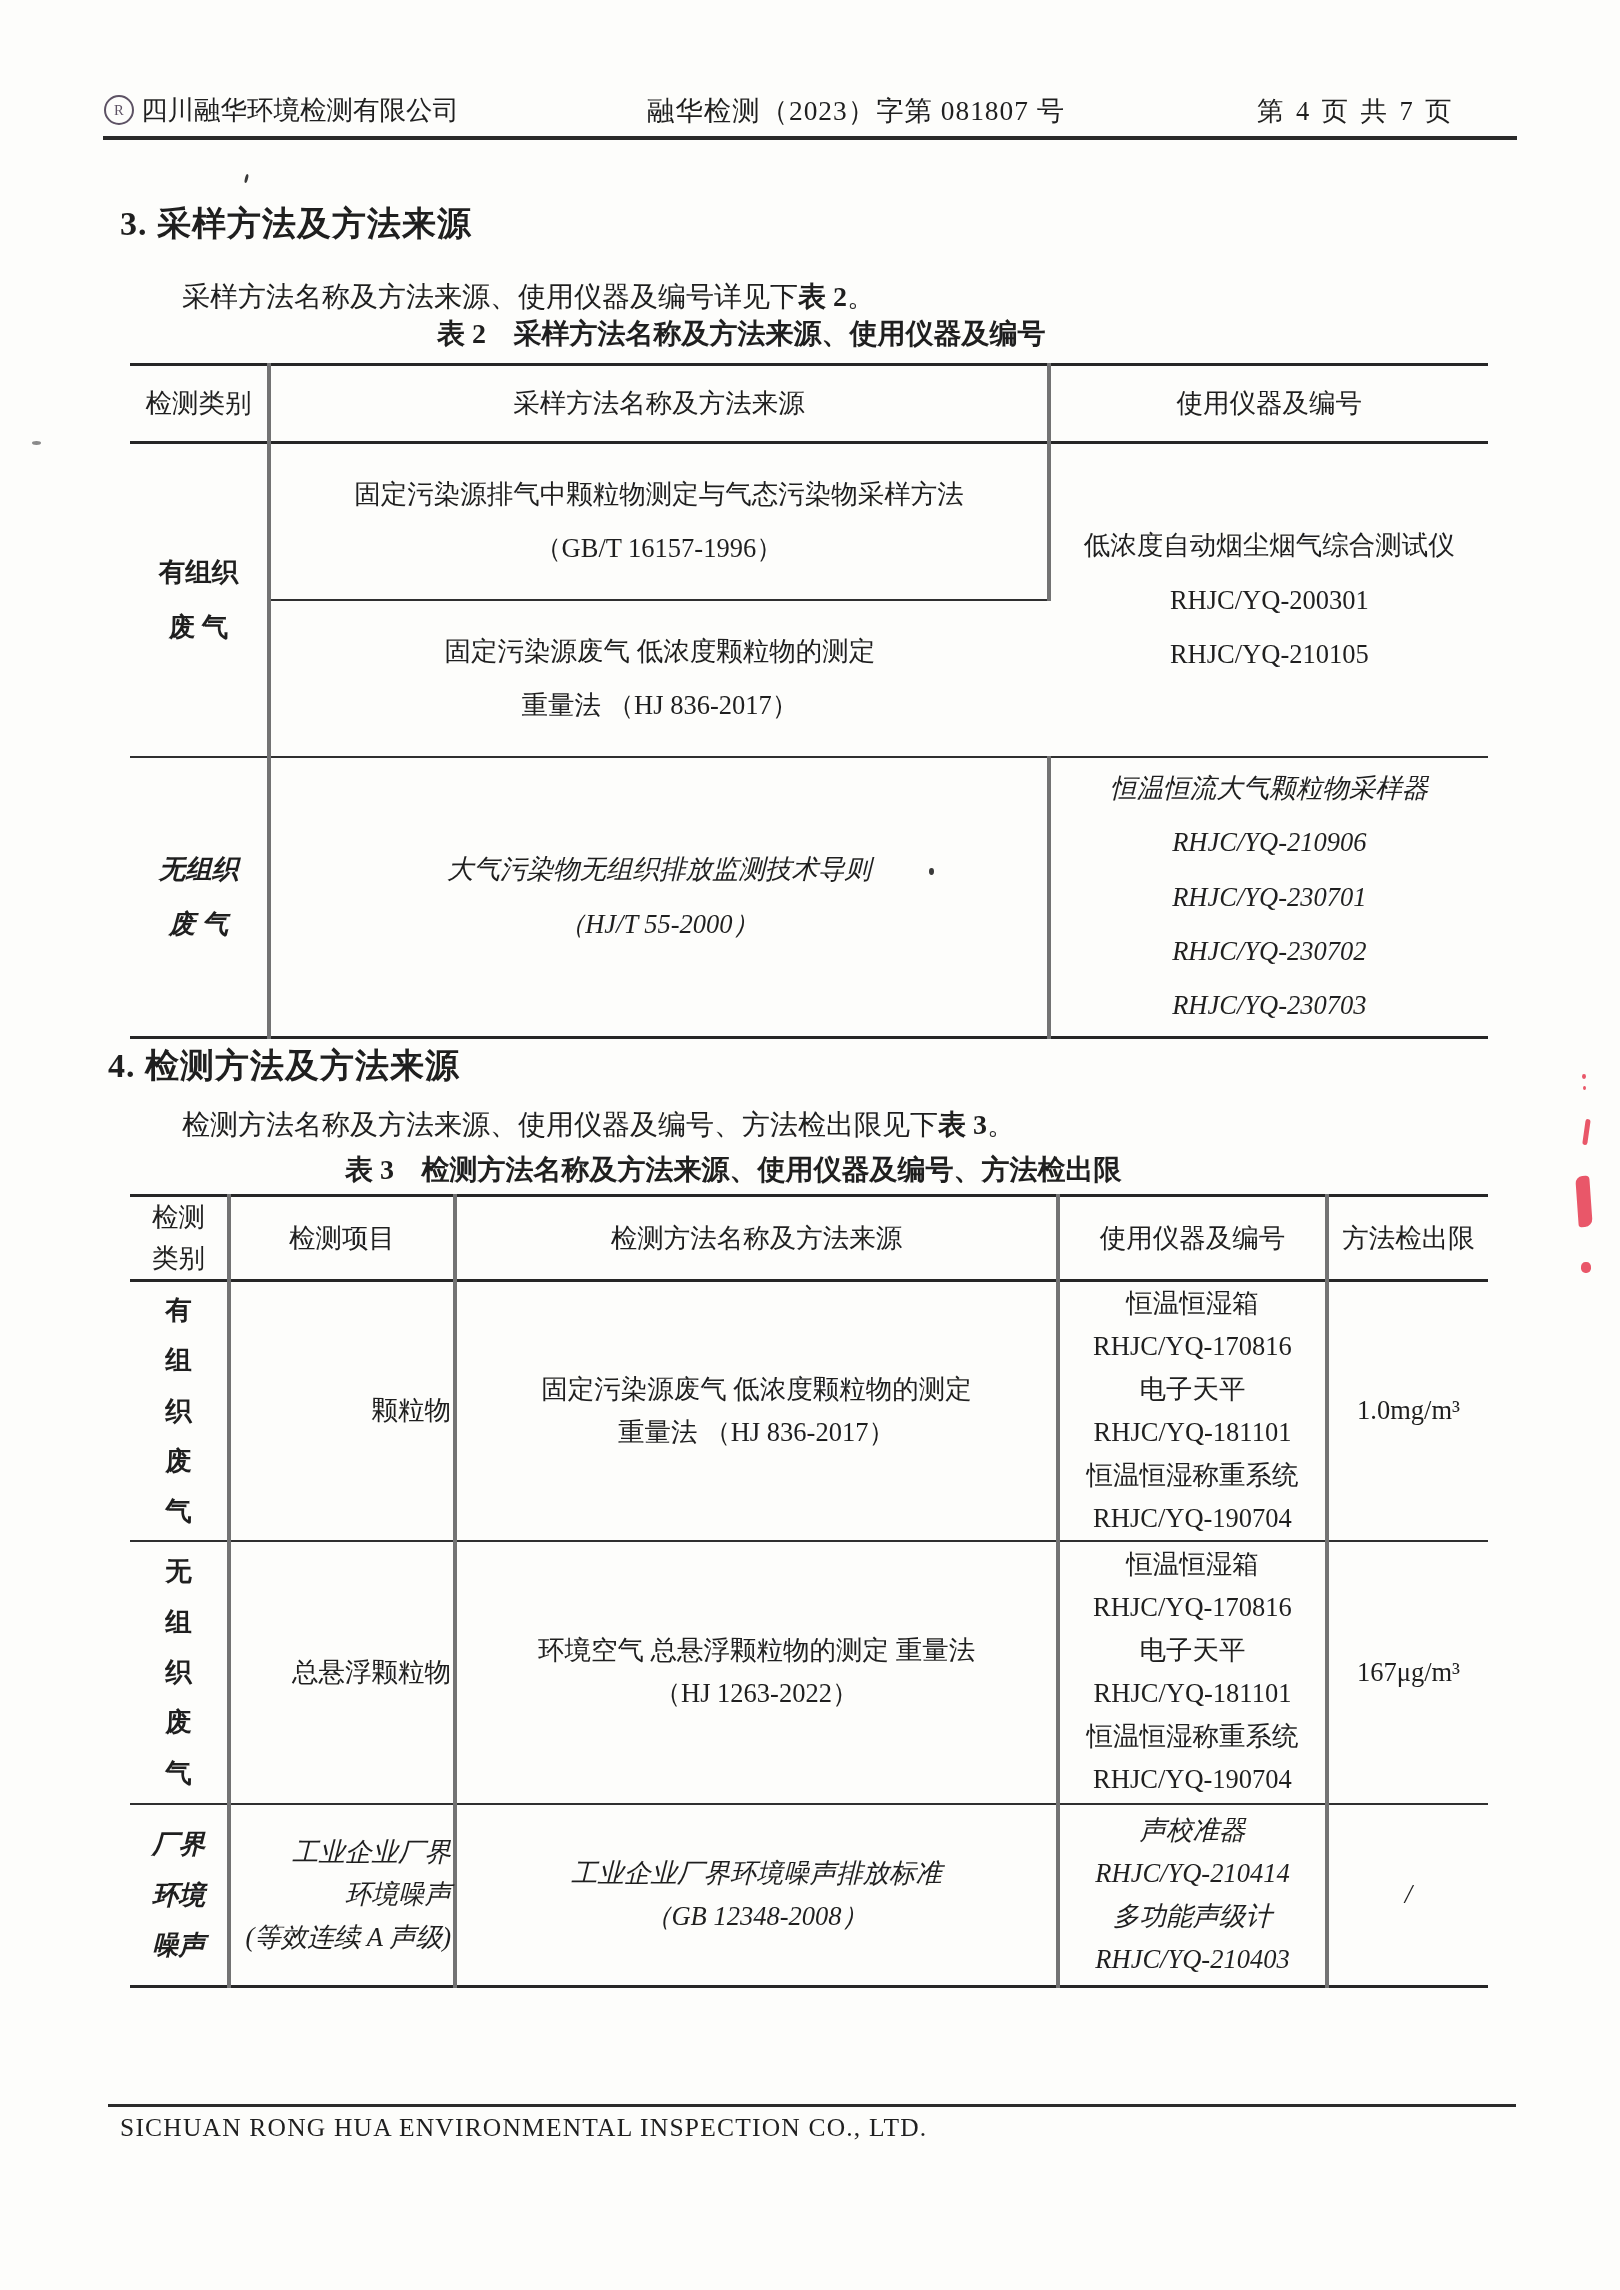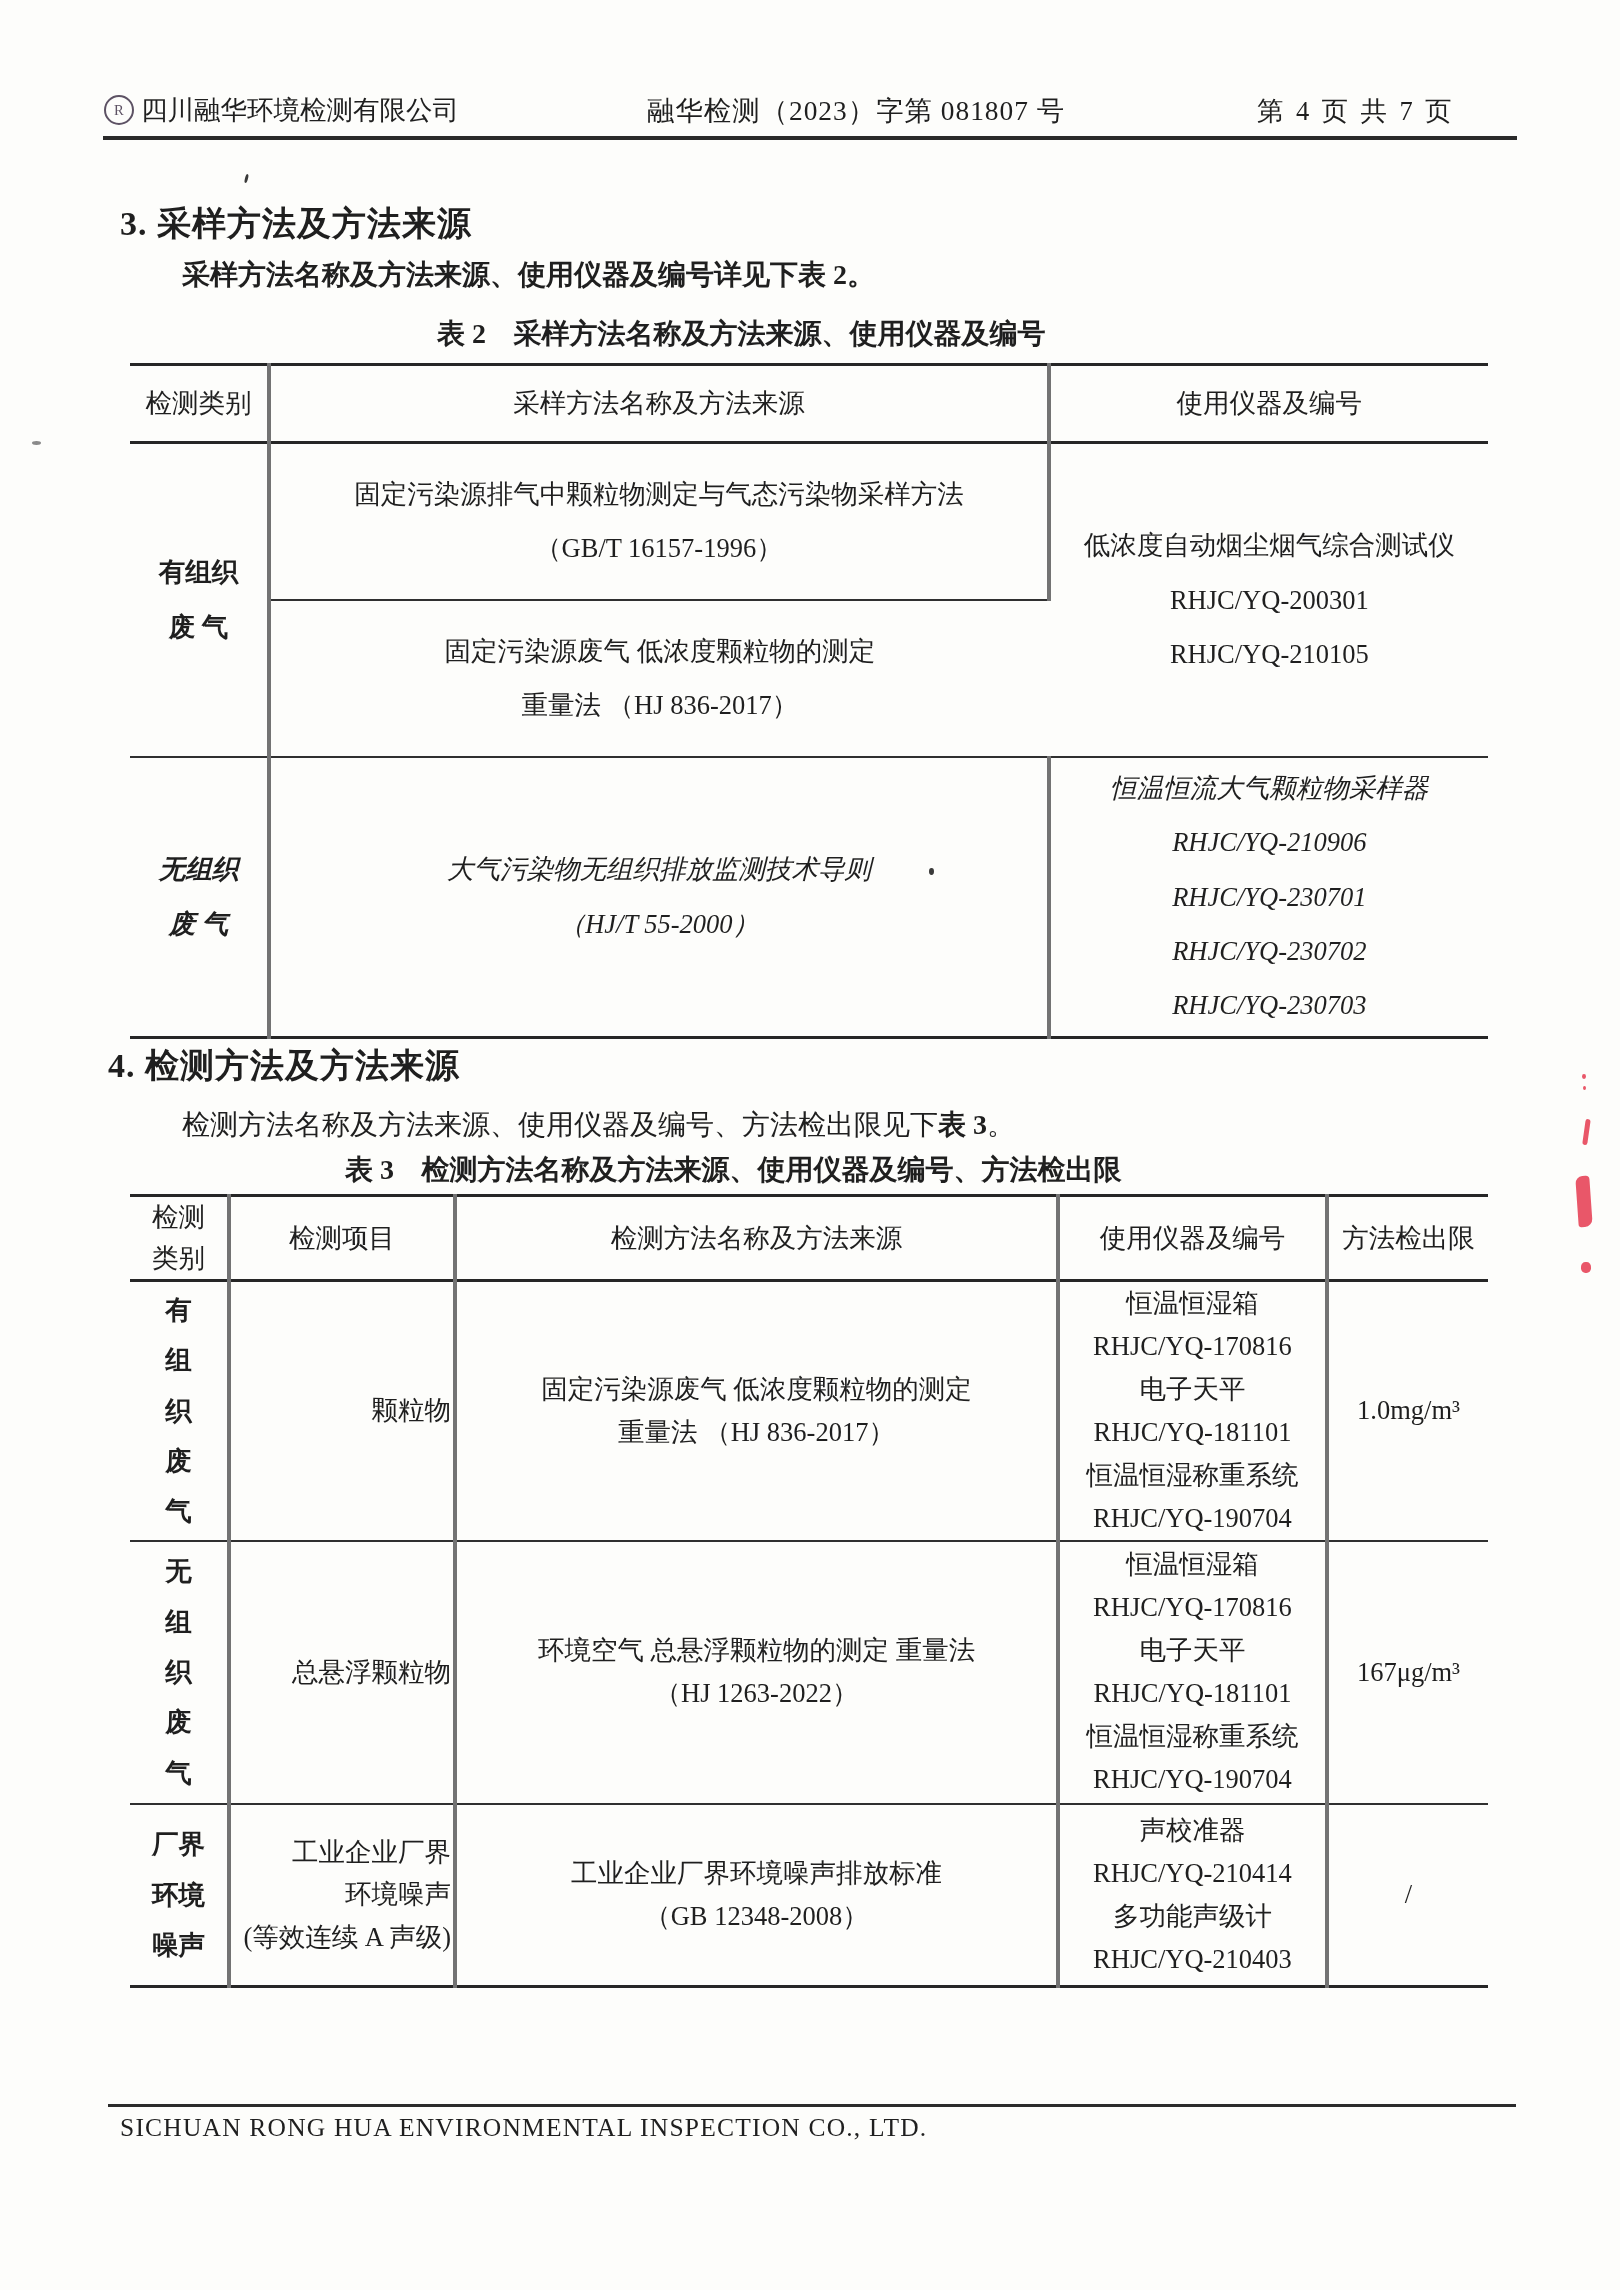--- a/index.html
+++ b/index.html
@@ -20,21 +20,21 @@
   }
   .hdr-doc  { left:647px; top:93px; font-size:27.4px; letter-spacing:1px; }
   .hdr-page { left:1257px; top:93px; font-size:26.5px; letter-spacing:2.9px; }
   .hdr-rule { left:103px; top:136px; width:1414px; height:3.9px; background:#2a2a2a; }
 
   
   .sec-heading { font-size:34px; font-weight:bold; letter-spacing:1px; }
   #sec3-heading { left:120px; top:201px; }
   #sec4-heading { left:108px; top:1043px; }
   .intro { font-size:28px; }
-  #sec3-intro { left:182px; top:256px;font-weight:bold; }
+  #sec3-intro { left:182px; top:278px; }
   #sec4-intro { left:182px; top:1106px; }
   .tbl-caption { font-size:28px; font-weight:bold; }
   #t2-caption { left:437px; top:315px; }
   #t3-caption { left:345px; top:1151px; }
   .cap-label { margin-right:27.4px; }
 
   
   table { border-collapse:collapse; table-layout:fixed; position:absolute; left:130px; background:transparent; }
   #table2 { top:363px; width:1358px; border-top:3.9px solid #262626; border-bottom:3.9px solid #262626; }
   #table3 { top:1194px; width:1358px; border-top:3.9px solid #262626; border-bottom:3.9px solid #262626; }
@@ -51,21 +51,21 @@
   .lines { white-space:pre-line; }
   .cat { font-weight:bold; }
   #table3 td.cat { line-height:1.9; }
   tr.t2-r1a { height:157px; }
   tr.t2-r1b { height:157px; }
   tr.t2-r2  { height:281px; }
   .t2-method-top { border-bottom:2.9px solid #303030; }
   tr.t2-r2 td { border-top:2.9px solid #303030;font-style:italic; }
   tr.t3-r1 { height:260px; }
   tr.t3-r2 { height:263px; }
-  tr.t3-r3 { height:183px; }
+  tr.t3-r3 { height:183px;font-style:italic; }
   tr.t3-r2 td, tr.t3-r3 td { border-top:2.9px solid #303030; }
   #table3 td.item { padding:0 2px;text-align:right; }
 
   
   .ftr-rule { left:108px; top:2104px; width:1408px; height:2.9px; background:#2b2b2b; }
   .ftr-text { left:120px; top:2113px; font-size:25.5px; letter-spacing:1.2px; }
 
   
   .redmark { background:#e5394f; opacity:.85; }
   .rm1a { left:1582px; top:1074px; width:3.9px; height:4.9px; border-radius:50%; }

